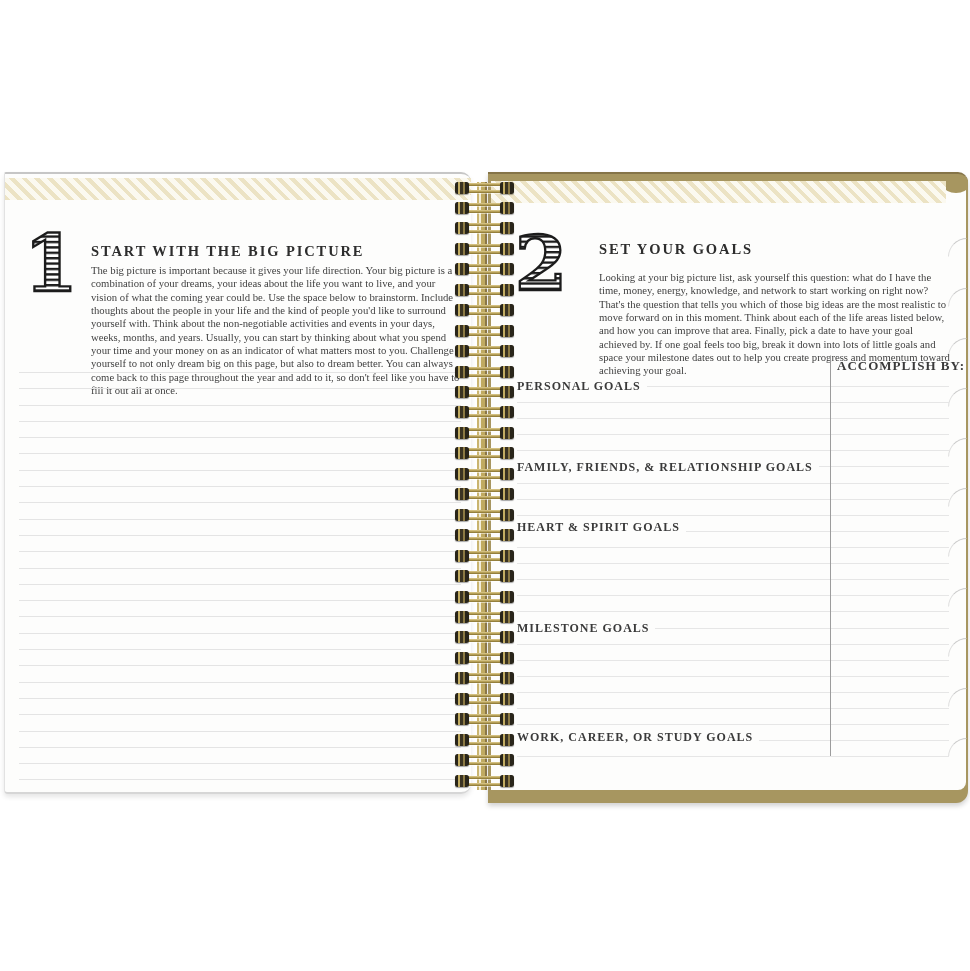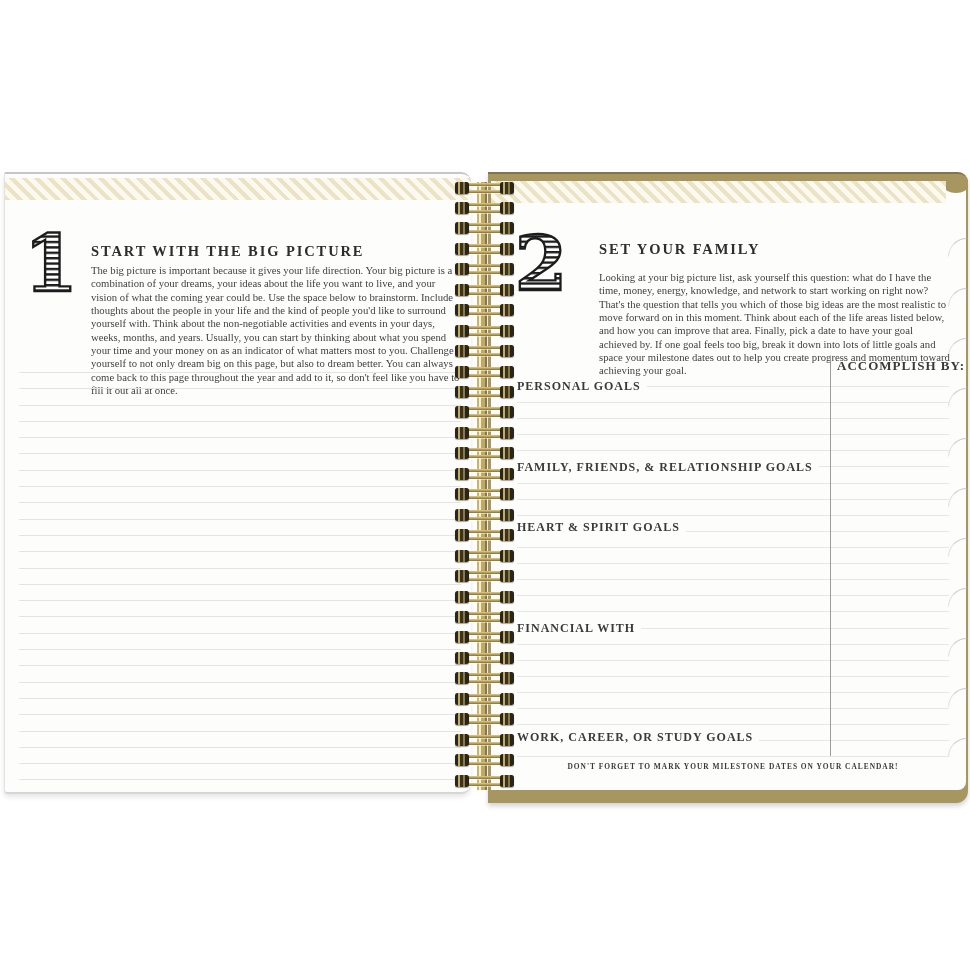--- a/index.html
+++ b/index.html
@@ -293,29 +293,28 @@
   <svg class="abs big-num" id="num2" viewBox="0 0 62 68">
     <defs>
       <pattern id="stripes2" patternUnits="userSpaceOnUse" width="6" height="5.4">
         <rect width="6" height="5.4" fill="#ffffff"></rect>
         <rect width="6" height="2.4" fill="#1c1c1c"></rect>
       </pattern>
     </defs>
     <text x="31" y="62" text-anchor="middle" font-family="DejaVu Serif, Liberation Serif, serif" font-weight="bold" font-size="78" fill="url(#stripes2)" stroke="#1c1c1c" stroke-width="2.4">2</text>
   </svg>
 
-  <div class="abs chapter-title" id="right-title">SET YOUR FAMILY</div>
+  <div class="abs chapter-title" id="right-title">SET YOUR GOALS</div>
 
   <div class="abs chapter-body" id="right-body">Looking at your big picture list, ask yourself this question: what do I have the time, money, energy, knowledge, and network to start working on right now? That's the question that tells you which of those big ideas are the most realistic to move forward on in this moment. Think about each of the life areas listed below, and how you can improve that area. Finally, pick a date to have your goal achieved by. If one goal feels too big, break it down into lots of little goals and space your milestone dates out to help you create progress and momentum toward achieving your goal.</div>
 
   <div class="abs ruled" id="right-ruled"></div>
   <div class="abs" id="accomplish-divider"></div>
 
   <div class="section-label" style="top:177px">PERSONAL GOALS</div>
   <div class="section-label" style="top:258px">FAMILY, FRIENDS, &amp; RELATIONSHIP GOALS</div>
   <div class="section-label" style="top:318px">HEART &amp; SPIRIT GOALS</div>
-  <div class="section-label" style="top:419px">FINANCIAL WITH</div>
+  <div class="section-label" style="top:419px">MILESTONE GOALS</div>
   <div class="section-label" style="top:528px">WORK, CAREER, OR STUDY GOALS</div>
 
   <div id="accomplish-label">ACCOMPLISH BY:</div>
 
-  <div class="abs" id="footer-note">DON'T FORGET TO MARK YOUR MILESTONE DATES ON YOUR CALENDAR!</div>
 </div>
 
 </body></html>

